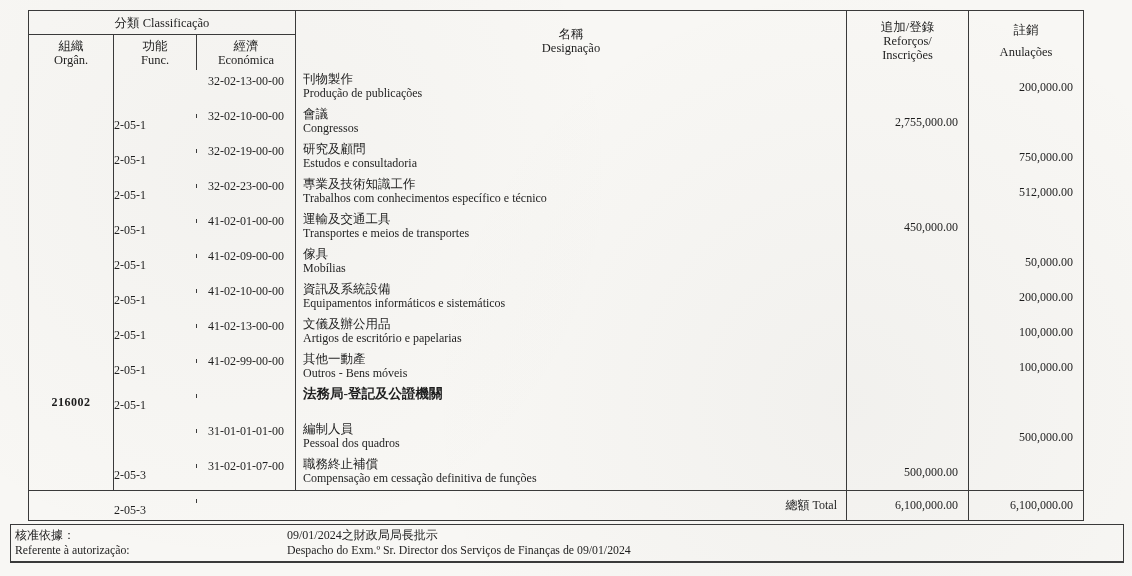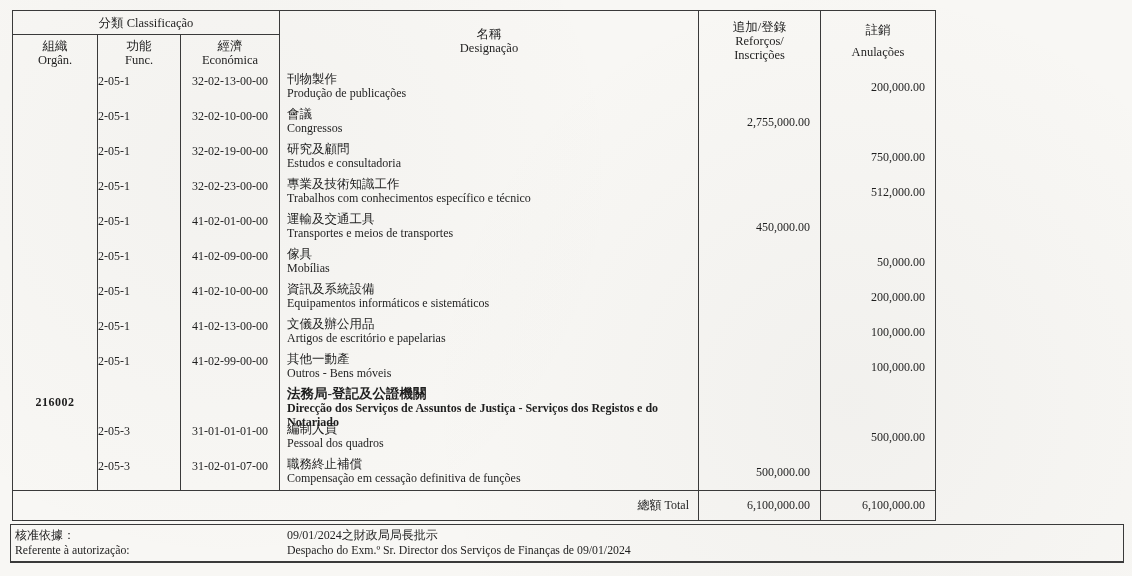--- a/index.html
+++ b/index.html
@@ -12,21 +12,21 @@
     overflow:hidden;
   }
   .page{
     position:absolute;inset:0;
     background:
       radial-gradient(circle at 20% 30%, rgba(120,120,120,0.04), transparent 40%),
       radial-gradient(circle at 75% 70%, rgba(120,120,120,0.05), transparent 45%),
       #f8f7f4;
   }
   .table{
-    position:absolute;left:12px;top:10px;width:924px;
+    position:absolute;left:28px;top:10px;width:1056px;
     border:1.6px solid #3a3a3a;
     box-sizing:border-box;
     background:transparent;
   }
   
   .thead{
     display:grid;
     grid-template-columns:85px 83px 99px 1fr 122px 114px;
     grid-template-rows:24px 35px;
   }
@@ -46,21 +46,21 @@
   .h-anu{grid-column:6;grid-row:1/3;gap:8px;}
   
   .tbody{
     display:grid;
     grid-template-columns:85px 83px 99px 1fr 122px 114px;
     grid-auto-rows:35px;
     border-top:0;
   }
   .tbody .cell{box-sizing:border-box;font-size:12px;}
   .col-org{border-right:1px solid #3a3a3a;display:flex;align-items:center;justify-content:center;font-weight:bold;font-size:12.5px;letter-spacing:.5px;}
-  .col-func{border-right:1px solid #3a3a3a;padding-top:4px;}
+  .col-func{border-right:1px solid #3a3a3a;padding-top:4px;margin-top:44px;}
   .col-econ{border-right:1px solid #3a3a3a;text-align:center;padding-top:4px;}
   .col-desig{border-right:1px solid #3a3a3a;padding:2px 0 0 7px;}
   .col-ref{border-right:1px solid #3a3a3a;display:flex;align-items:center;justify-content:flex-end;padding-right:10px;}
   .col-anu{display:flex;align-items:center;justify-content:flex-end;padding-right:10px;text-align:center;}
   .zh-line{display:block;font-size:12.5px;line-height:14px;}
   .pt-line{display:block;font-size:12px;line-height:14px;}
   .trow.bold .zh-line{font-weight:bold;font-size:13.5px;}
   .trow.bold .pt-line{font-weight:bold;}
   
   .ttotal{
@@ -230,21 +230,20 @@
     <div class="cell col-ref"></div>
     <div class="cell col-anu">100,000.00</div>
   </div>
 
   <div class="trow bold" style="display:contents">
     <div class="cell col-org">216002</div>
     <div class="cell col-func"></div>
     <div class="cell col-econ"></div>
     <div class="cell col-desig">
       <span class="zh-line">法務局-登記及公證機關</span>
-      <span class="pt-line">Direcção dos Serviços de Assuntos de Justiça - Serviços dos Registos e do Notariado</span>
     </div>
     <div class="cell col-ref"></div>
     <div class="cell col-anu"></div>
   </div>
 
   <div class="trow" style="display:contents">
     <div class="cell col-org"></div>
     <div class="cell col-func">2-05-3</div>
     <div class="cell col-econ">31-01-01-01-00</div>
     <div class="cell col-desig">

